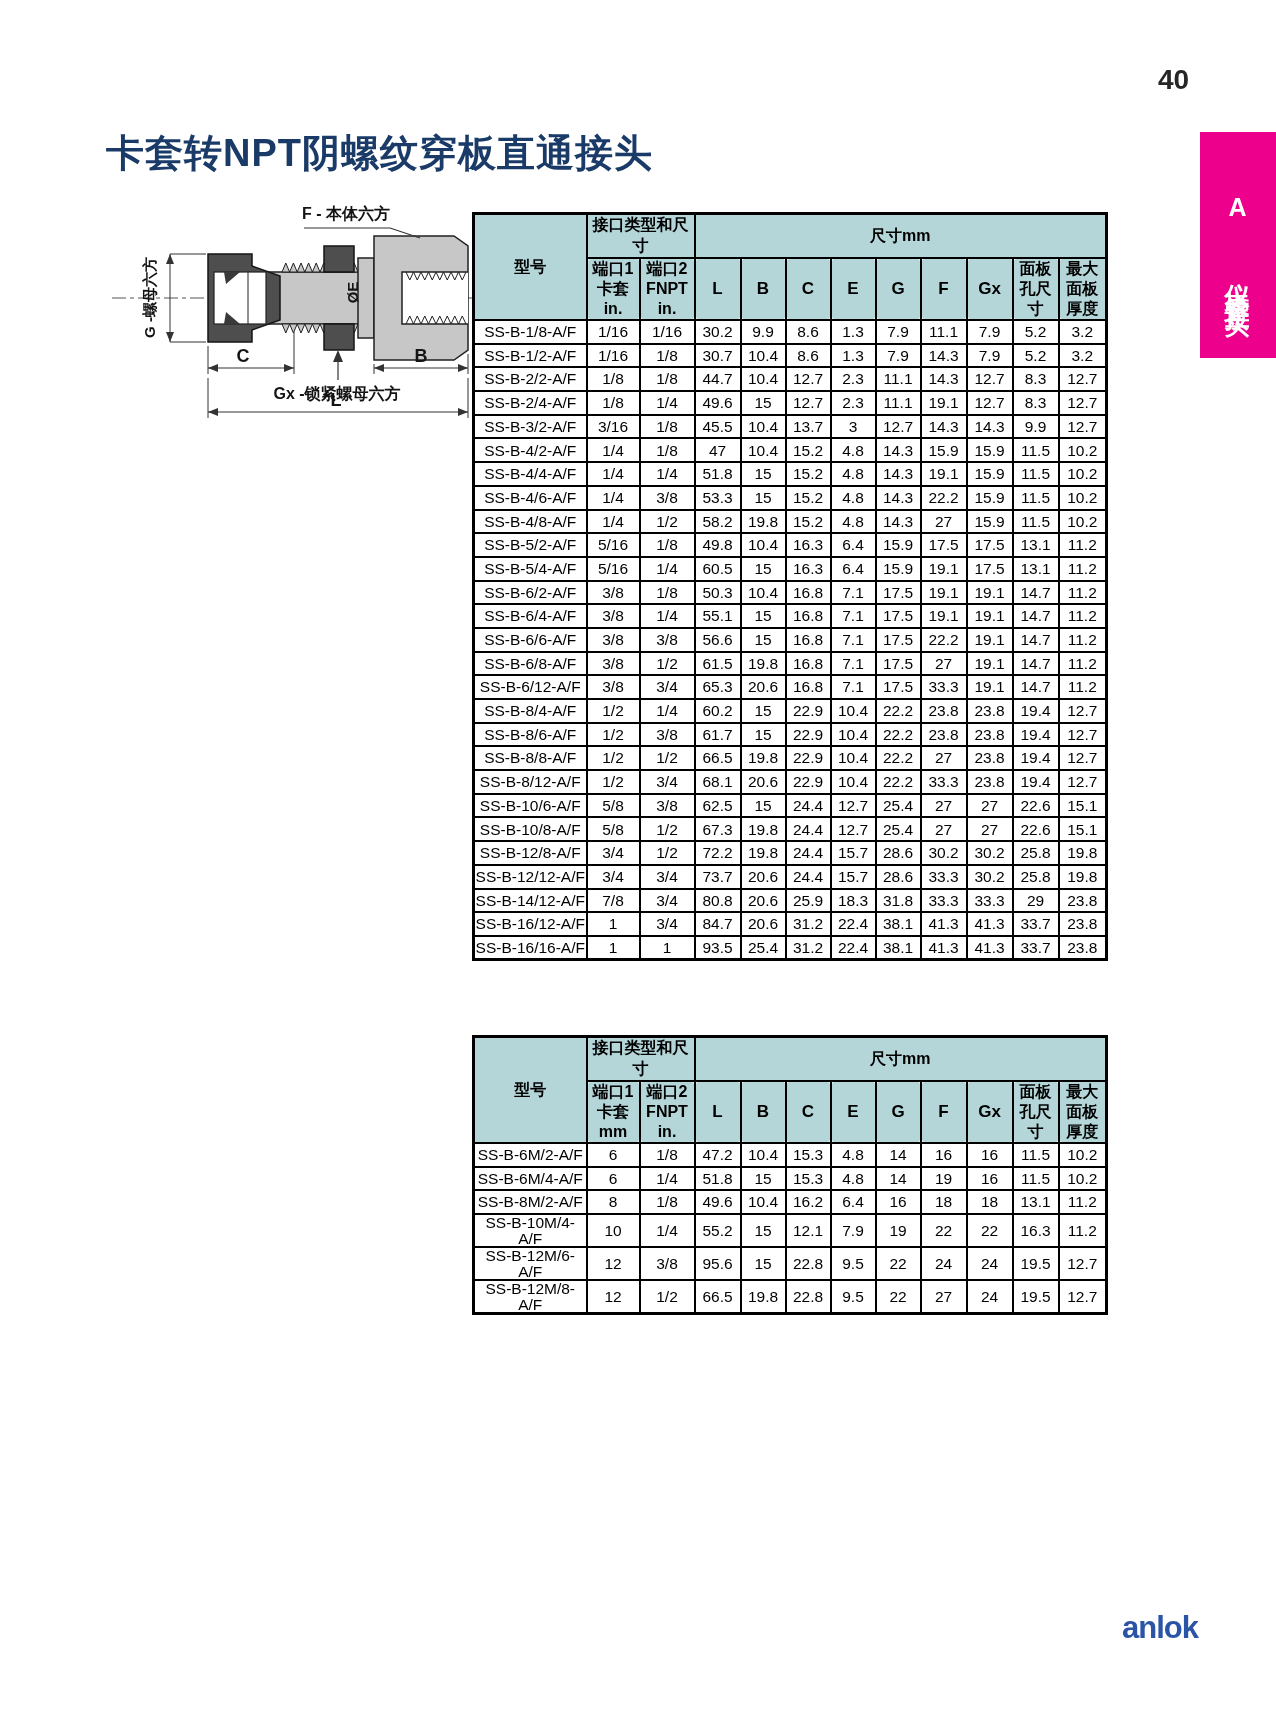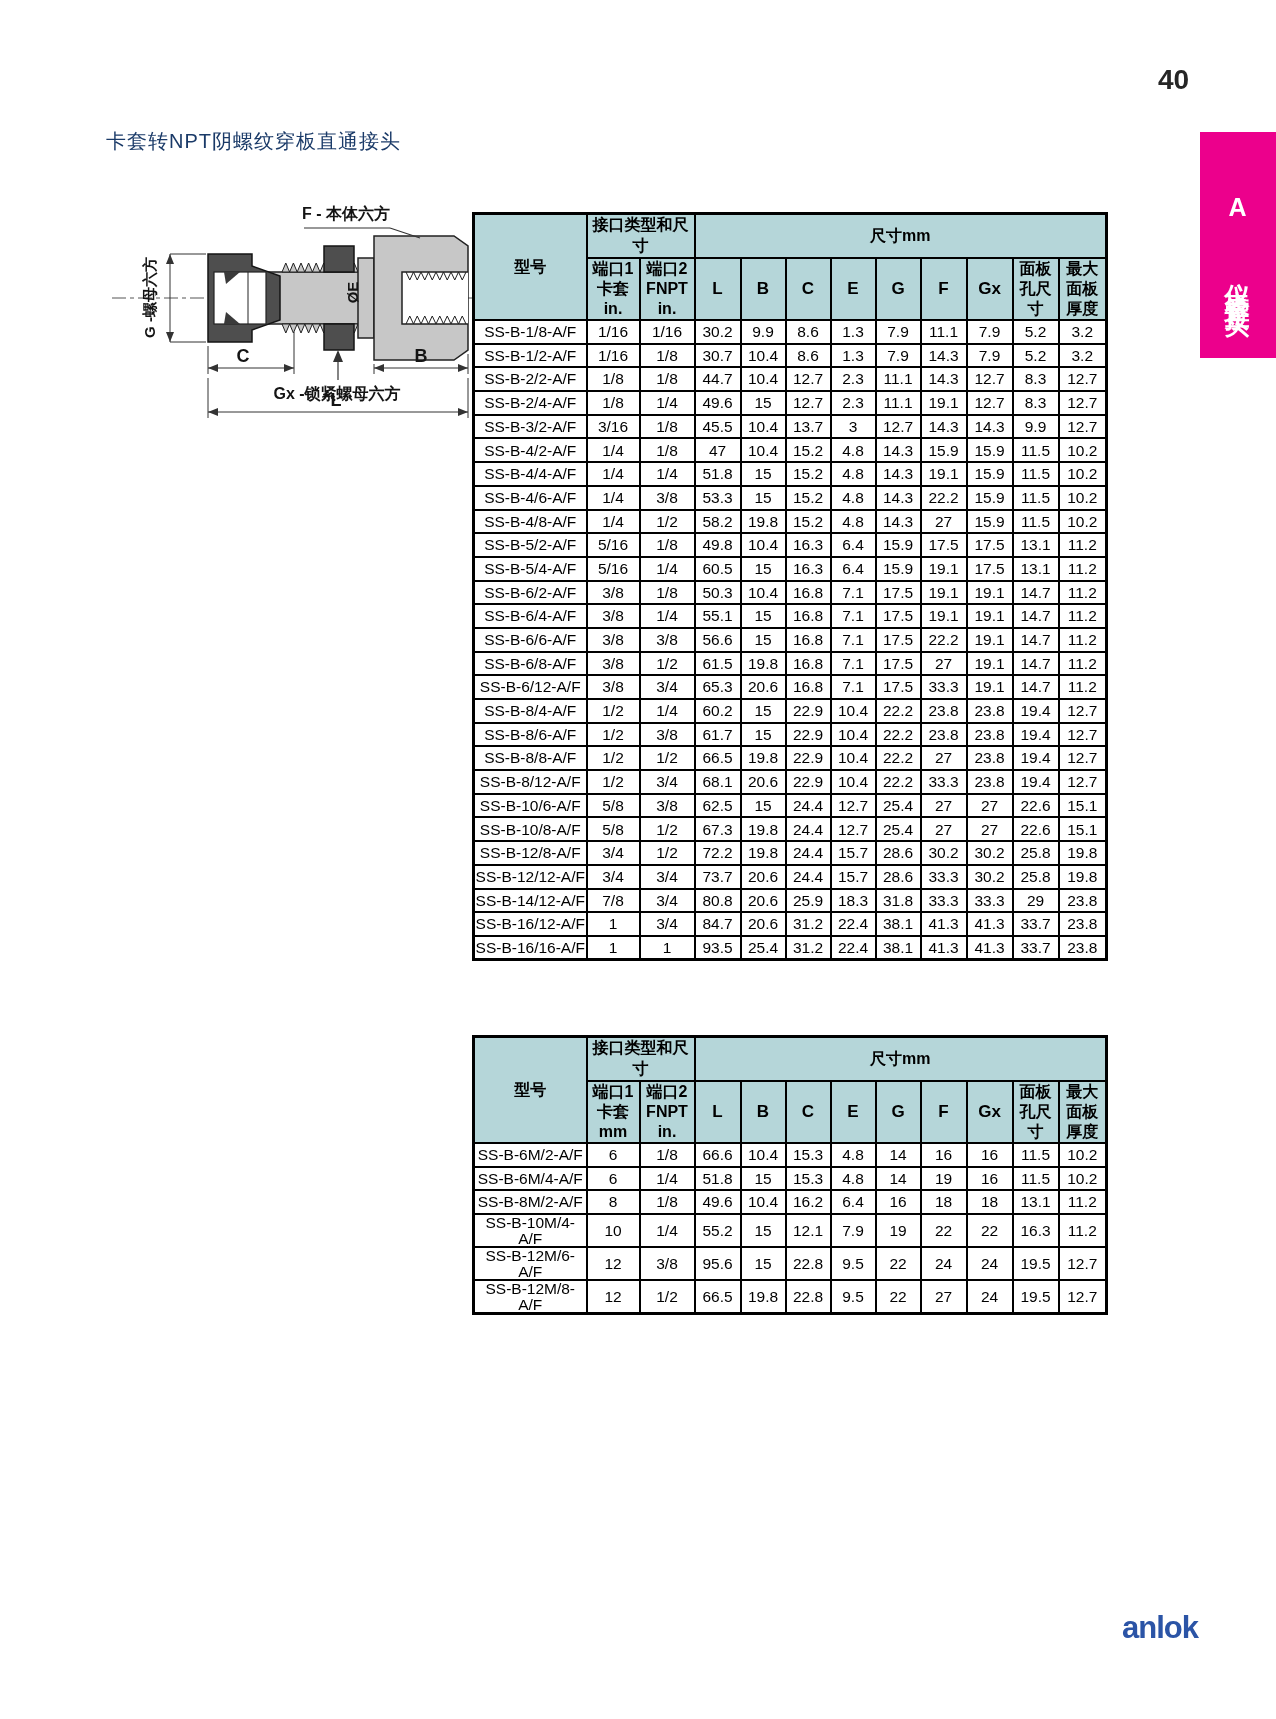--- a/index.html
+++ b/index.html
@@ -7,21 +7,21 @@
   body { font-family:"Liberation Sans","DejaVu Sans",sans-serif; }
   .page { position:relative; width:1276px; height:1719px; background:#ffffff; overflow:hidden; }
 
   .page-number { position:absolute; left:1158px; top:64px; font-size:28px; font-weight:bold; color:#262626; }
 
   .side-tab { position:absolute; left:1200px; top:132px; width:76px; height:226px;
               display:flex; align-items:center; justify-content:center;
               writing-mode:vertical-lr; text-orientation:upright;
               color:#ffffff; font-size:25px; font-weight:bold; letter-spacing:7px; }
 
-  .page-title { position:absolute; left:106px; top:128px; font-size:20px; font-weight:normal; letter-spacing:1px; }
+  .page-title { position:absolute; left:106px; top:128px; font-size:38px; font-weight:bold; letter-spacing:1px; }
 
   .note { position:absolute; left:202px; top:484px; font-size:20px; font-weight:bold;
           line-height:26px; color:#161616; white-space:pre-line; }
 
   .brand-logo { position:absolute; left:1122px; top:1610px; font-size:31px; font-weight:bold; letter-spacing:-1px; }
 
   
   .drawing { position:absolute; left:104px; top:188px; width:372px; height:246px;text-decoration:underline; }
   .drawing svg { position:absolute; left:0; top:0; }
   .drawing .lbl { position:absolute; font-weight:bold; color:#141414; white-space:nowrap; }
@@ -34,21 +34,21 @@
   .lbl-l  { left:218px; top:202px; width:28px;  text-align:center; font-size:18px; }
 
   
   .table-wrap1 { position:absolute; left:472px; top:212px; }
   .table-wrap2 { position:absolute; left:472px; top:1035px; }
   table.spec { border-collapse:collapse; table-layout:fixed; border:3px solid #000; }
   .spec th, .spec td { border:2px solid #000; text-align:center; vertical-align:middle; color:#000;
                        overflow:hidden; padding:0; }
   .spec thead th { font-weight:bold; font-size:16px; }
   .spec tr.group-row th { height:23px; }
-  .spec tr.sub-row th { height:54px; }
+  .spec tr.sub-row th { height:54px;border-radius:6px; }
   .spec th.multiline { white-space:pre-line; line-height:20px; }
   .spec th.dim { font-size:17px; }
   .spec td { height:23.7px; font-size:15.5px; line-height:1; font-weight:normal; }
 </style>
 </head>
 <body>
 
 <div class="page">
 
   <div class="page-number">40</div>
@@ -592,21 +592,21 @@
           <th class="multiline" style="background: rgb(181, 214, 217);">最大
 面板
 厚度</th>
         </tr>
       </thead>
       <tbody>
           <tr>
             <td>SS-B-6M/2-A/F</td>
             <td>6</td>
             <td>1/8</td>
-            <td>66.6</td>
+            <td>47.2</td>
             <td>10.4</td>
             <td>15.3</td>
             <td>4.8</td>
             <td>14</td>
             <td>16</td>
             <td>16</td>
             <td>11.5</td>
             <td>10.2</td>
           </tr>
           <tr>

